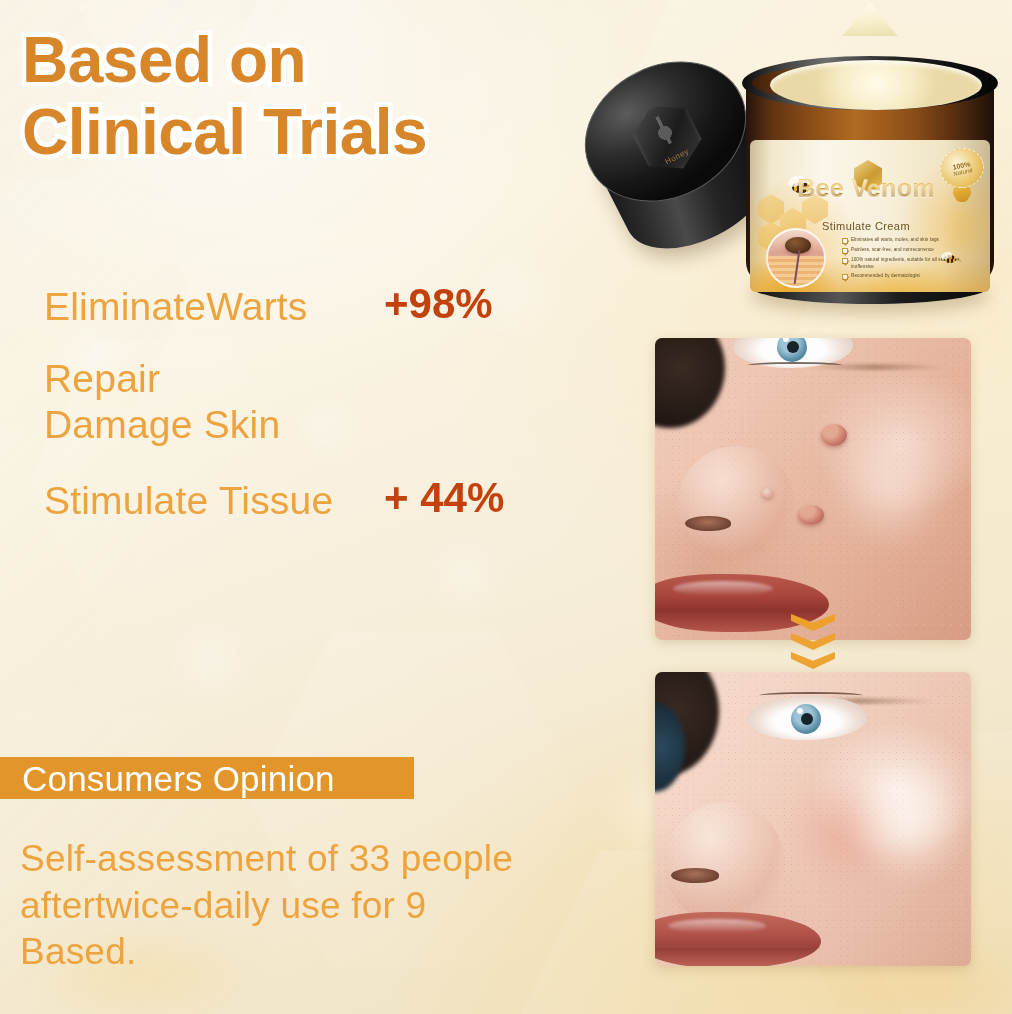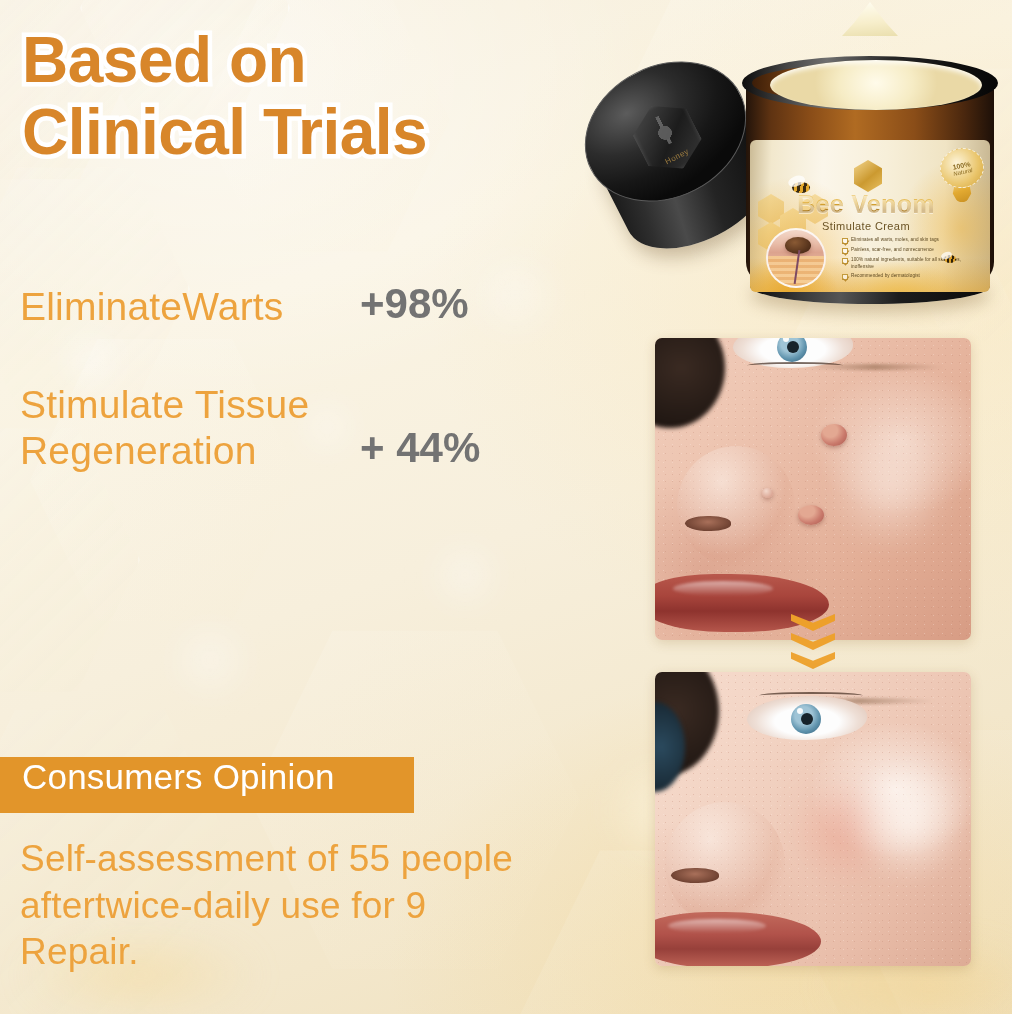--- a/index.html
+++ b/index.html
@@ -52,39 +52,39 @@
   .headline-fill {
     position:absolute; left:22px; top:24px;
     font-size:64px; font-weight:bold; line-height:1.13;
     letter-spacing:-.5px;
     background: linear-gradient(115deg,#d1801f 0%,#dd9034 18%,#cd7c1c 34%,#e0a04c 52%,#ce7d1d 70%,#d9,#d78828 86%,#c9761a 100%);
     -webkit-background-clip:text; background-clip:text; color:transparent;
   }
 
   
   .benefits { position:absolute; left:0; top:280px; width:600px; }
-  .brow { position:relative; height:auto; margin-bottom:22px; }
+  .brow { position:relative; height:auto; margin-bottom:22px;margin-left:24px; }
   .brow-inner { display:flex; align-items:flex-end; }
   .btext {
     font-size:39px; line-height:1.18; color:#eda33e;
     letter-spacing:.2px; padding-left:20px; width:360px;
     font-weight:normal;
   }
   .bpct {
-    font-size:42px; font-weight:bold; color:#737373;
+    font-size:42px; font-weight:bold; color:#c2410c;
     letter-spacing:0px; white-space:pre;
     padding-bottom:2px;
   }
 
   
   .banner {
     position:absolute; left:0; top:757px;
-    width:414px; height:56px;
+    width:414px; height:42px;
     background:#e2952a;
-    display:flex; align-items:flex-start;
+    display:flex; align-items:flex-end;
   }
   .banner span {
     color:#ffffff; font-size:35px; padding-left:22px;
     letter-spacing:.2px;
   }
 
   .subtext {
     position:absolute; left:20px; top:836px; width:560px;
     font-size:37px; line-height:1.26; color:#eda33e;
     letter-spacing:.2px;
@@ -200,21 +200,21 @@
     background: rgba(255,255,255,.72);
     transform: rotate(-22deg);
   }
   .lbl-crest {
     position:absolute; left:104px; top:20px; width:28px; height:32px;
     clip-path: polygon(50% 0%,100% 26%,100% 74%,50% 100%,0% 74%,0% 26%);
     background: linear-gradient(140deg,#f3d489,#c99527 55%,#e9bf5c);
     opacity:.95;
   }
   .lbl-title {
-    position:absolute; left:26px; top:50px; width:180px;
+    position:absolute; left:26px; top:34px; width:180px;
     text-align:center;
     font-size:25px; font-weight:bold; letter-spacing:.3px;
     background: linear-gradient(180deg,#fbf0cf 0%,#e0ae38 42%,#a6741a 72%,#dcb04c 100%);
     -webkit-background-clip:text; background-clip:text; color:transparent;
     text-shadow: 0 1px 0 rgba(255,255,255,.5);
   }
   .lbl-sub {
     position:absolute; left:26px; top:80px; width:180px; text-align:center;
     font-size:11px; color:#6b5426; letter-spacing:.4px;
   }
@@ -437,42 +437,45 @@
       <div class="brow-inner">
         <div class="btext">
           <div>EliminateWarts</div>
         </div>
         <div class="bpct">+98%</div>
       </div>
     </div>
 
     <div class="brow" style="margin-top:26px;">
       <div class="brow-inner">
+        <div class="btext">
+          <div>Repair</div>
+          <div>Damage Skin</div>
+        </div>
       </div>
     </div>
 
     <div class="brow" style="margin-top:26px;">
       <div class="brow-inner">
         <div class="btext">
           <div>Stimulate Tissue</div>
-          <div>Regeneration</div>
         </div>
         <div class="bpct">+ 44%</div>
       </div>
     </div>
 
   </div>
 
   <div class="banner">
     <span>Consumers Opinion</span>
   </div>
   <div class="subtext">
-    <div>Self-assessment of 55 people</div>
+    <div>Self-assessment of 33 people</div>
     <div>aftertwice-daily use for 9</div>
-    <div>Repair.</div>
+    <div>Based.</div>
   </div>
 
   <div id="jar">
 
     <div class="lid">
       <div class="lid-side"></div>
       <div class="lid-top">
         <div class="lid-emblem">
           <div class="bee"></div>
           <div class="etxt">Honey</div>

